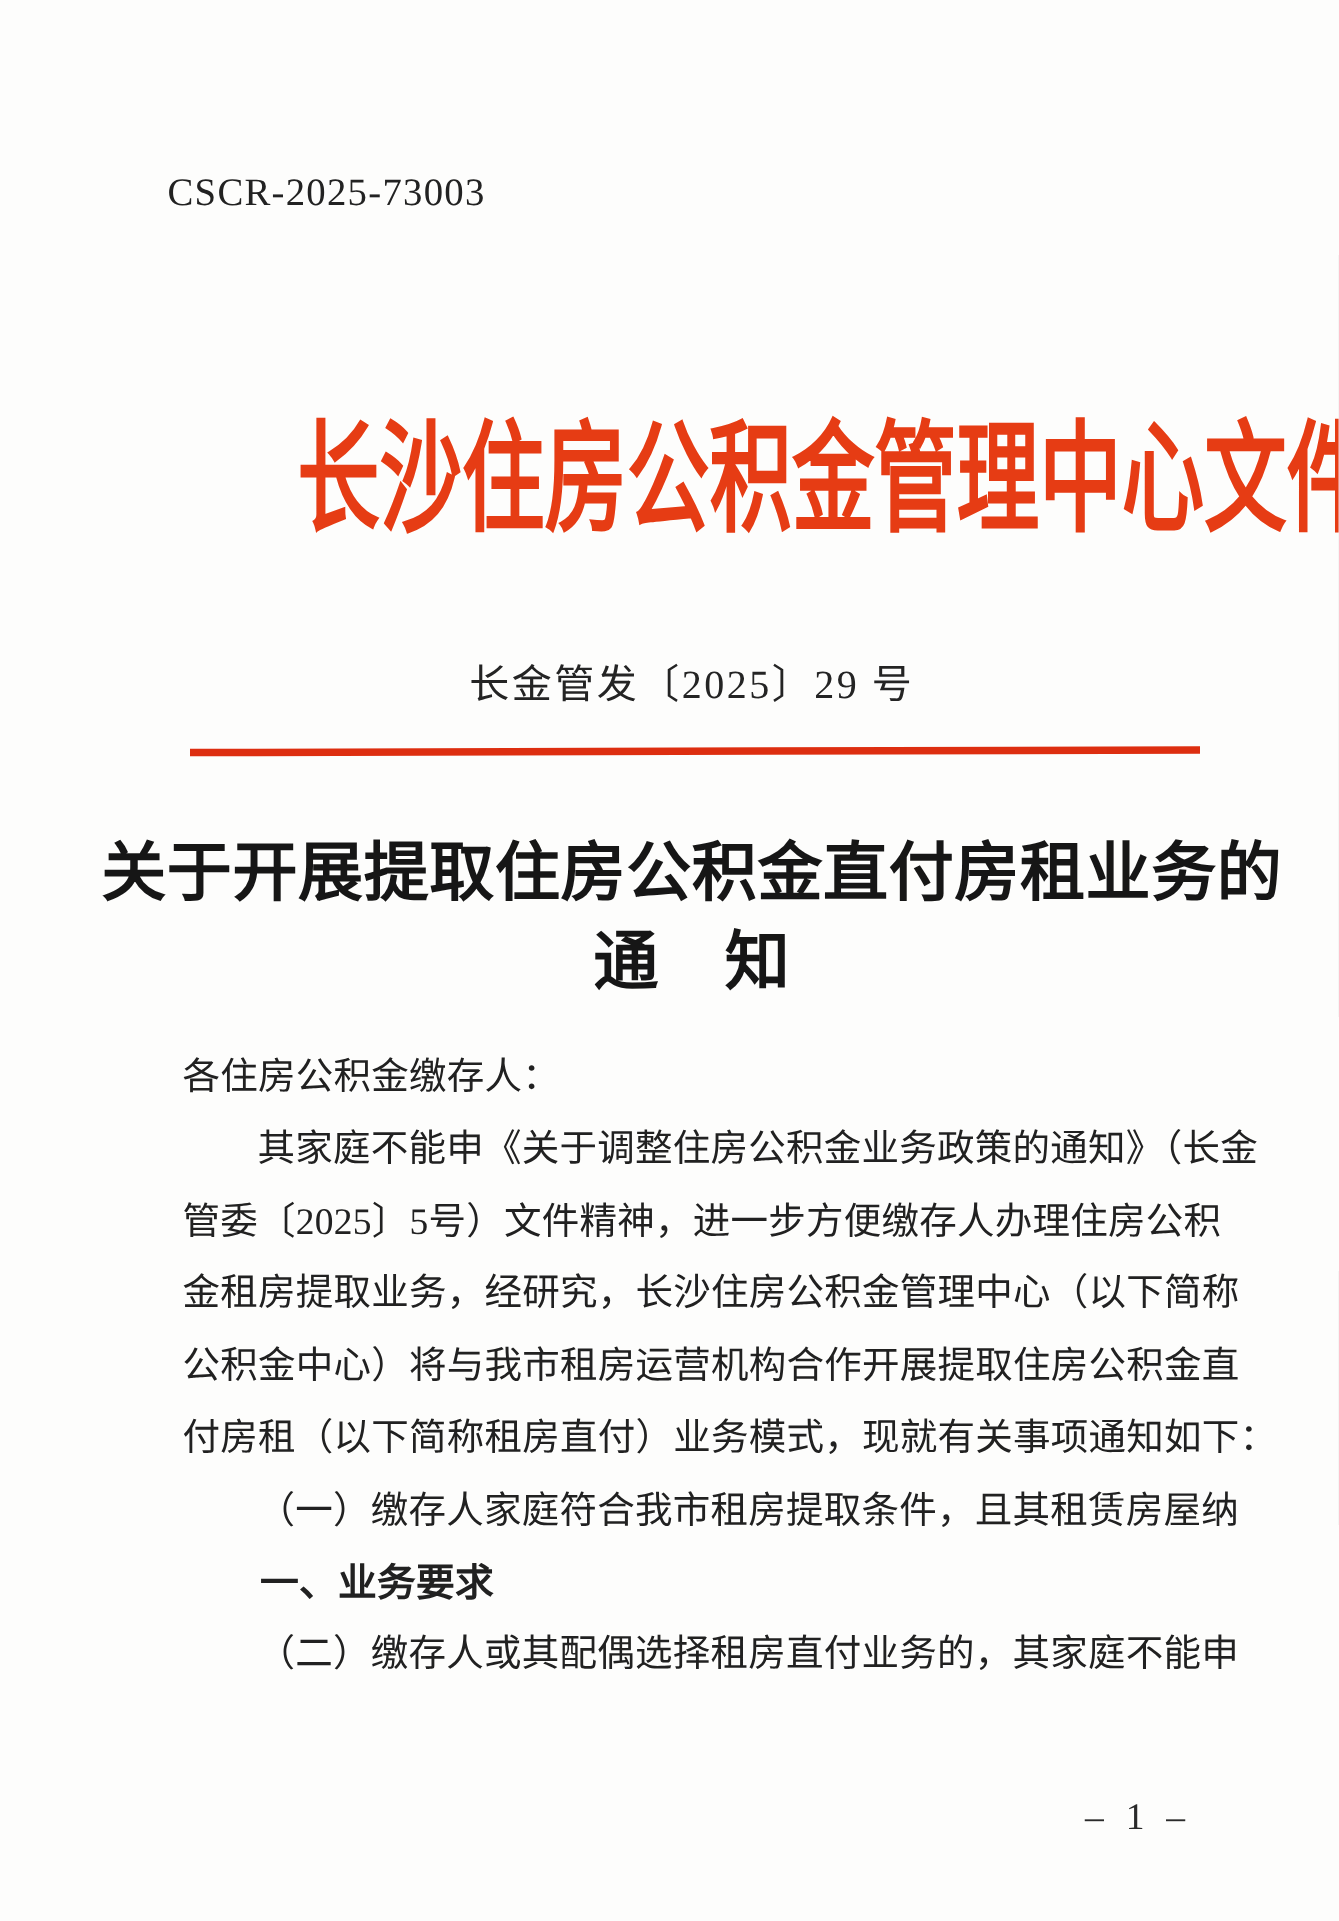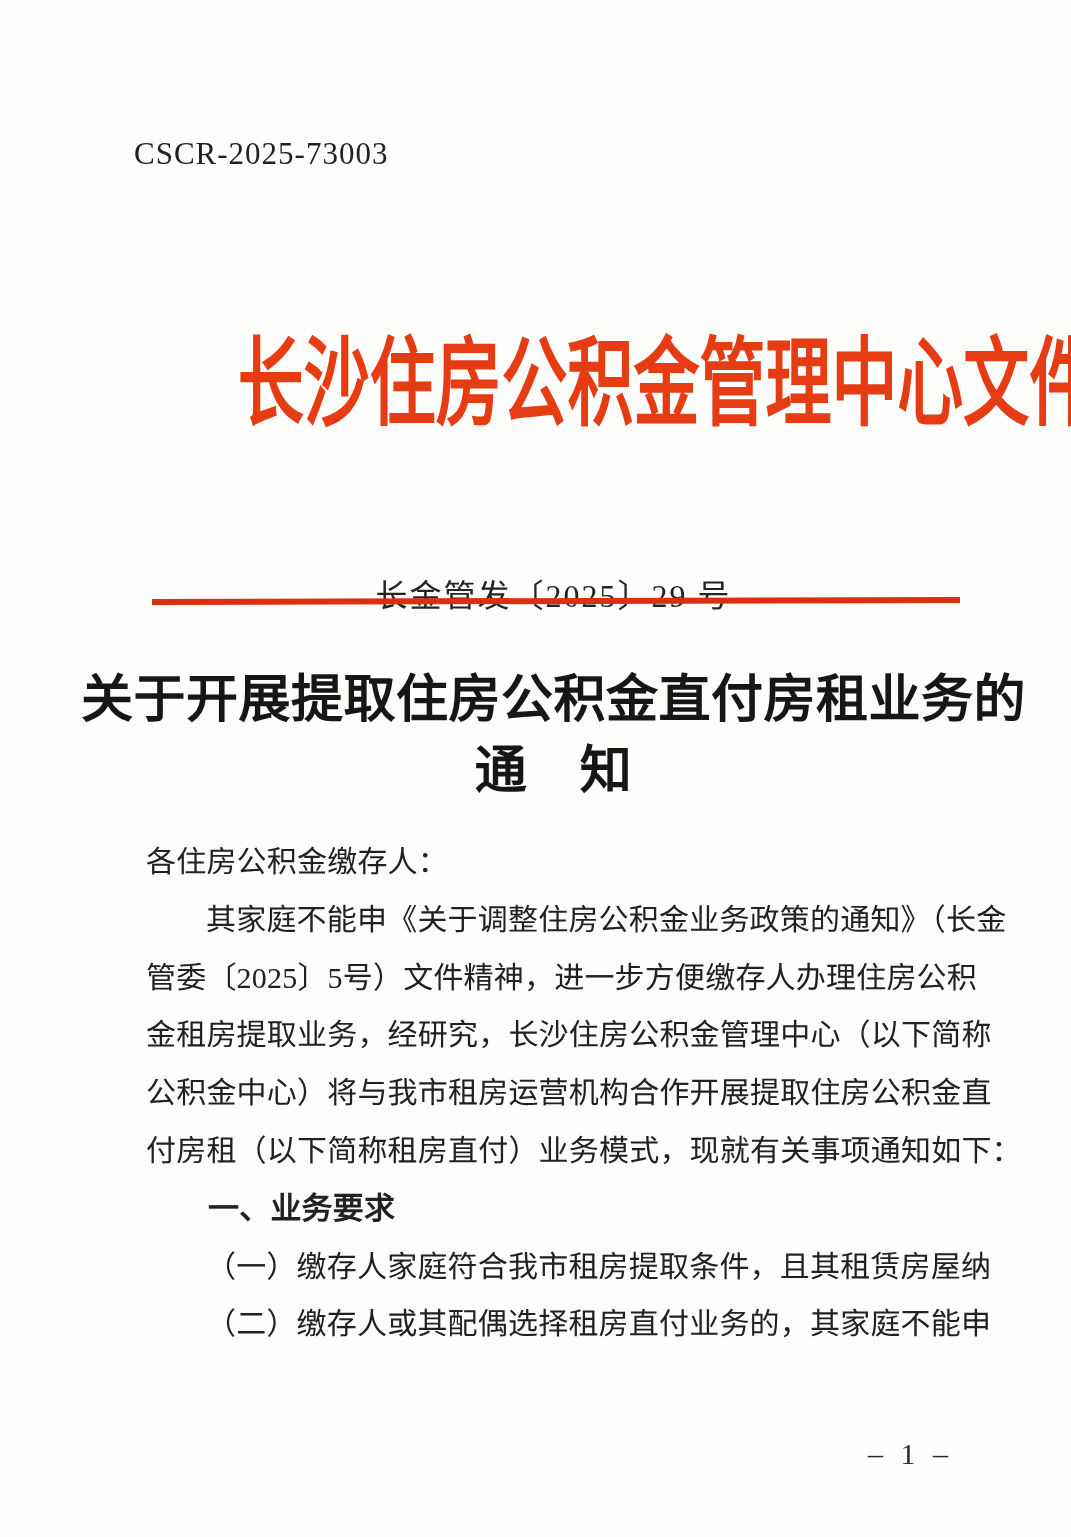--- a/index.html
+++ b/index.html
@@ -28,21 +28,21 @@
   .letterhead-inner{
     display:inline-block;
     transform:scaleX(0.68);
     transform-origin:center;
     font-size:97px;font-weight:bold;
     letter-spacing:0;
     color:#e63c14;
   }
   
   .doc-number{
-    position:absolute;top:570px;left:36px;right:0;
+    position:absolute;top:521px;left:36px;right:0;
     text-align:center;
     font-size:32px;letter-spacing:2px;
     color:#242424;
   }
   
   .red-rule{
     position:absolute;top:598px;left:152px;
     width:808px;height:6px;
     background:#dd2e10;
     transform:rotate(-0.15deg);
@@ -97,20 +97,20 @@
     <div>通　知</div>
   </div>
 
   <div class="body">
     <div class="line">各住房公积金缴存人：</div>
     <div class="line indent">其家庭不能申《关于调整住房公积金业务政策的通知》（长金</div>
     <div class="line">管委〔2025〕5号）文件精神，进一步方便缴存人办理住房公积</div>
     <div class="line">金租房提取业务，经研究，长沙住房公积金管理中心（以下简称</div>
     <div class="line">公积金中心）将与我市租房运营机构合作开展提取住房公积金直</div>
     <div class="line">付房租（以下简称租房直付）业务模式，现就有关事项通知如下：</div>
+    <div class="line indent">（一）缴存人家庭符合我市租房提取条件，且其租赁房屋纳</div>
     <div class="line indent heading">一、业务要求</div>
-    <div class="line indent">（一）缴存人家庭符合我市租房提取条件，且其租赁房屋纳</div>
     <div class="line indent">（二）缴存人或其配偶选择租房直付业务的，其家庭不能申</div>
   </div>
 
   <div class="page-number">– 1 –</div>
 
 </div>
 
 </body></html>

